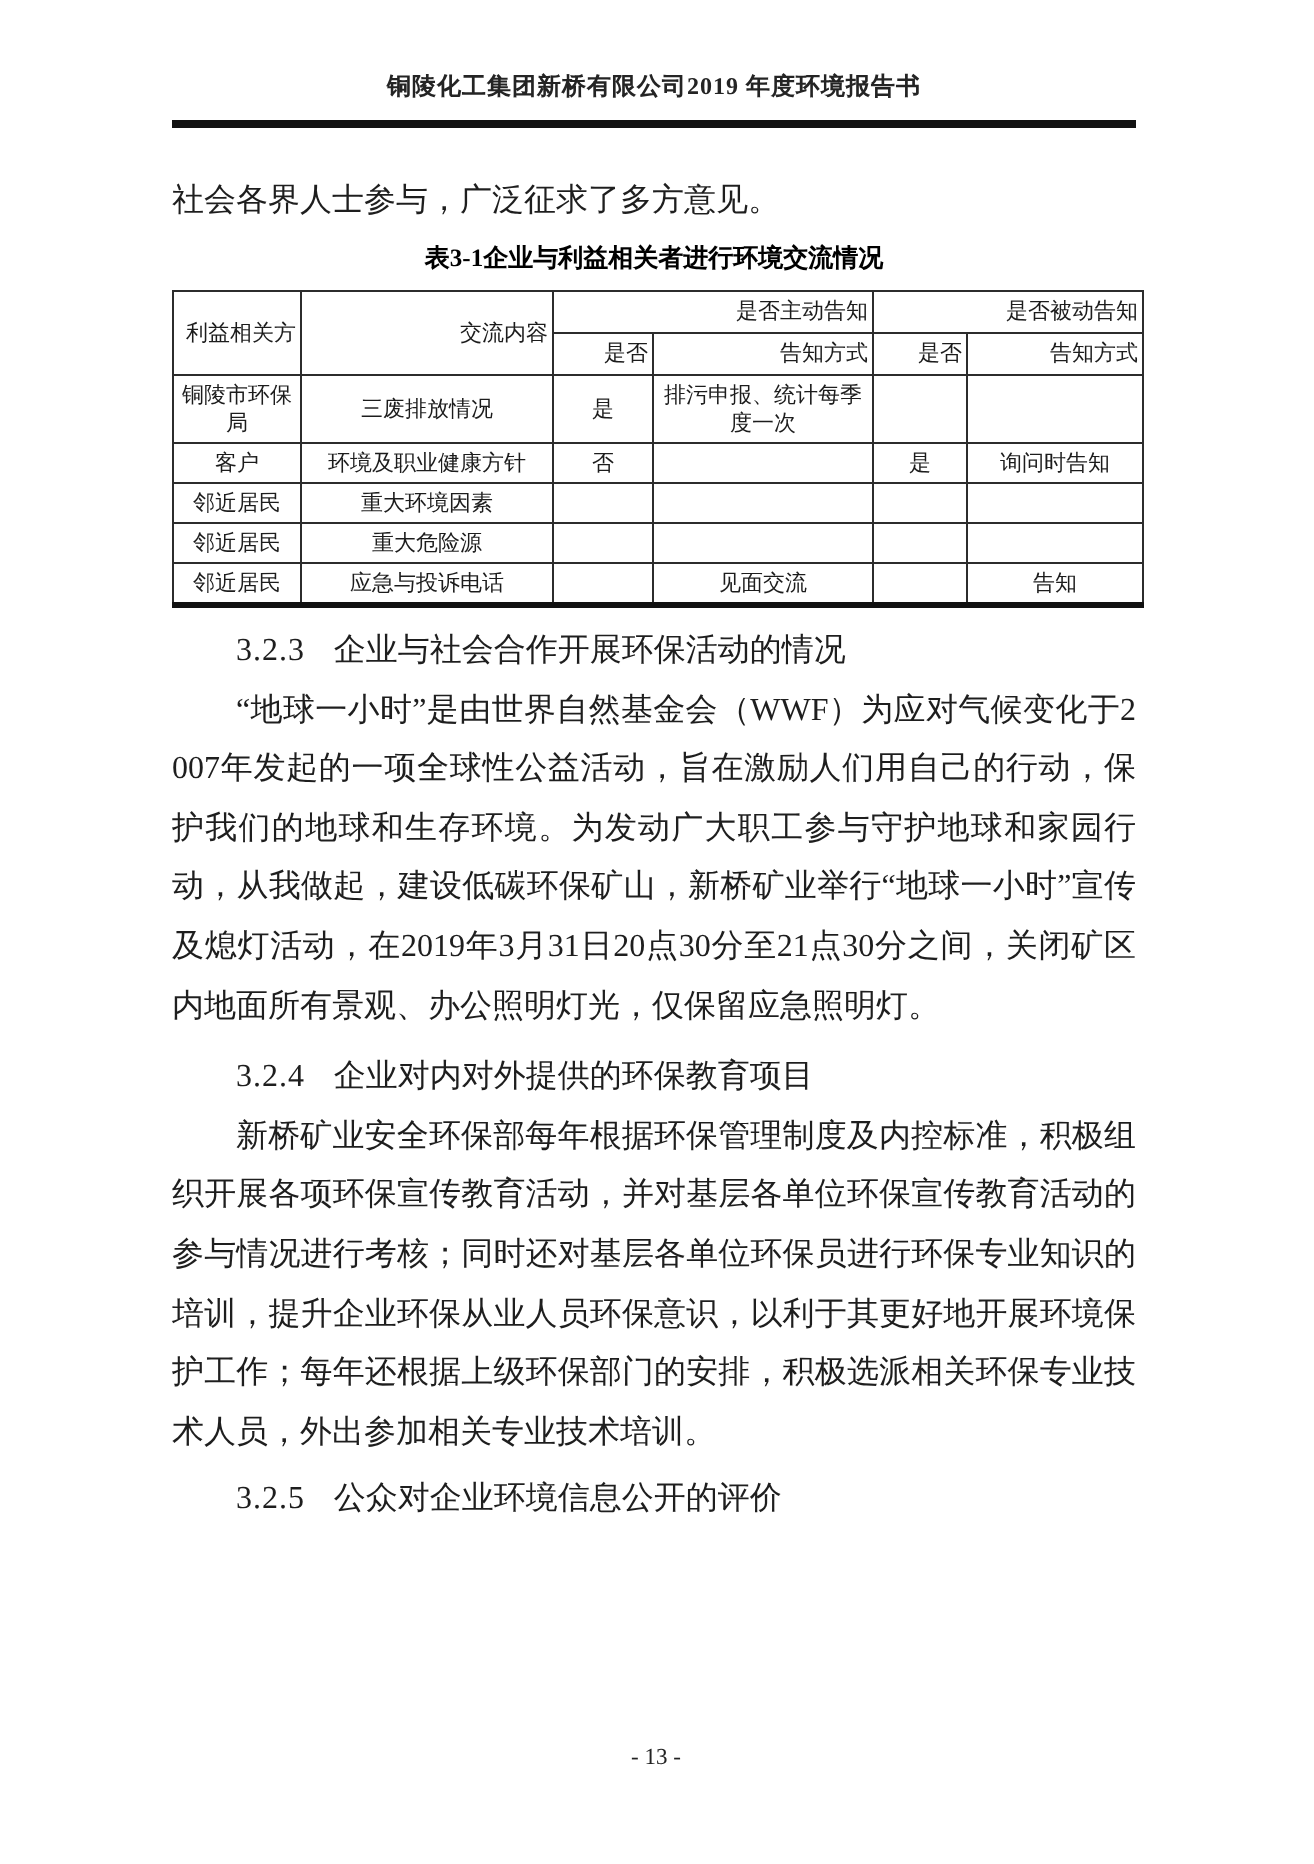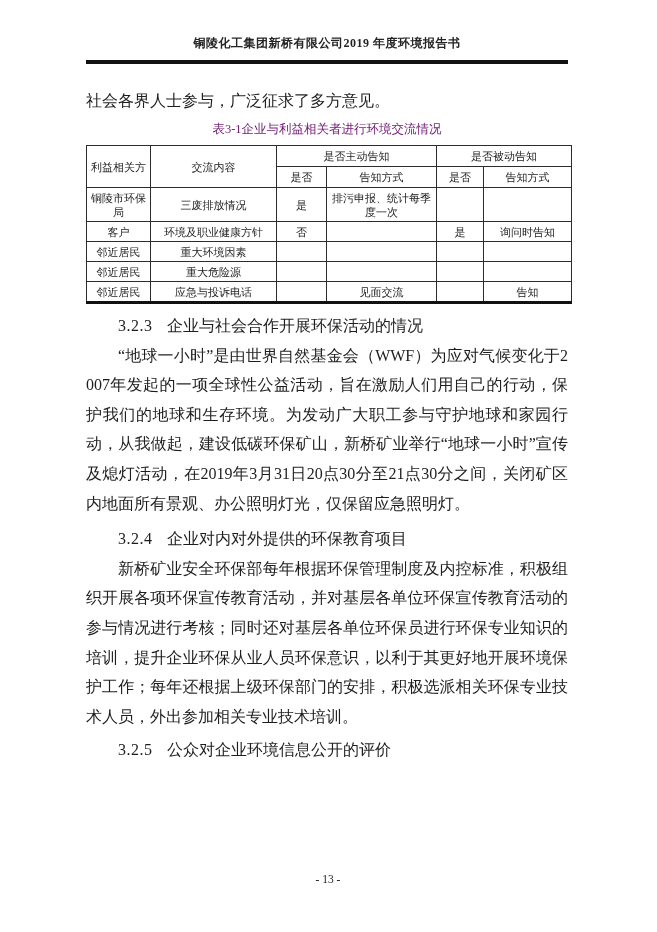--- a/index.html
+++ b/index.html
@@ -51,44 +51,44 @@
   .section-heading .sec-title { margin-left: 0.9em; }
   .mt7 { margin-top: 7px; }
   .mt6 { margin-top: 6px; }
   .mt4 { margin-top: 4px; }
   
   .table-title {
     margin-top: 3px;
     margin-bottom: 5px;
     text-align: center;
     font-size: 12.5px;
-    font-weight: 400;
+    font-weight: 700;
     line-height: 22px;
-    color: #701a75;
+    color: #000000;
   }
   table.data-table {
     width: 100%;
     border-collapse: collapse;
     table-layout: fixed;
     border: 1.5px solid #222222;
     border-bottom: 3px solid #111111;
   }
   table.data-table th,
   table.data-table td {
     border: 1px solid #2c2c2c;
     font-size: 11px;
     font-weight: 400;
     line-height: 14px;
     text-align: center;
     vertical-align: middle;
     padding: 2.5px 3px;
     color: #1c1c1c;
     word-break: break-all;
   }
-  table.data-table thead th { padding: 3px 2px; }
+  table.data-table thead th { padding: 3px 2px; text-align: right; }
   
   .doc-footer {
     position: absolute;
     left: 2px;
     bottom: 46px;
     width: 100%;
     text-align: center;
     font-size: 11.5px;
     line-height: 14px;
     color: #222222;

